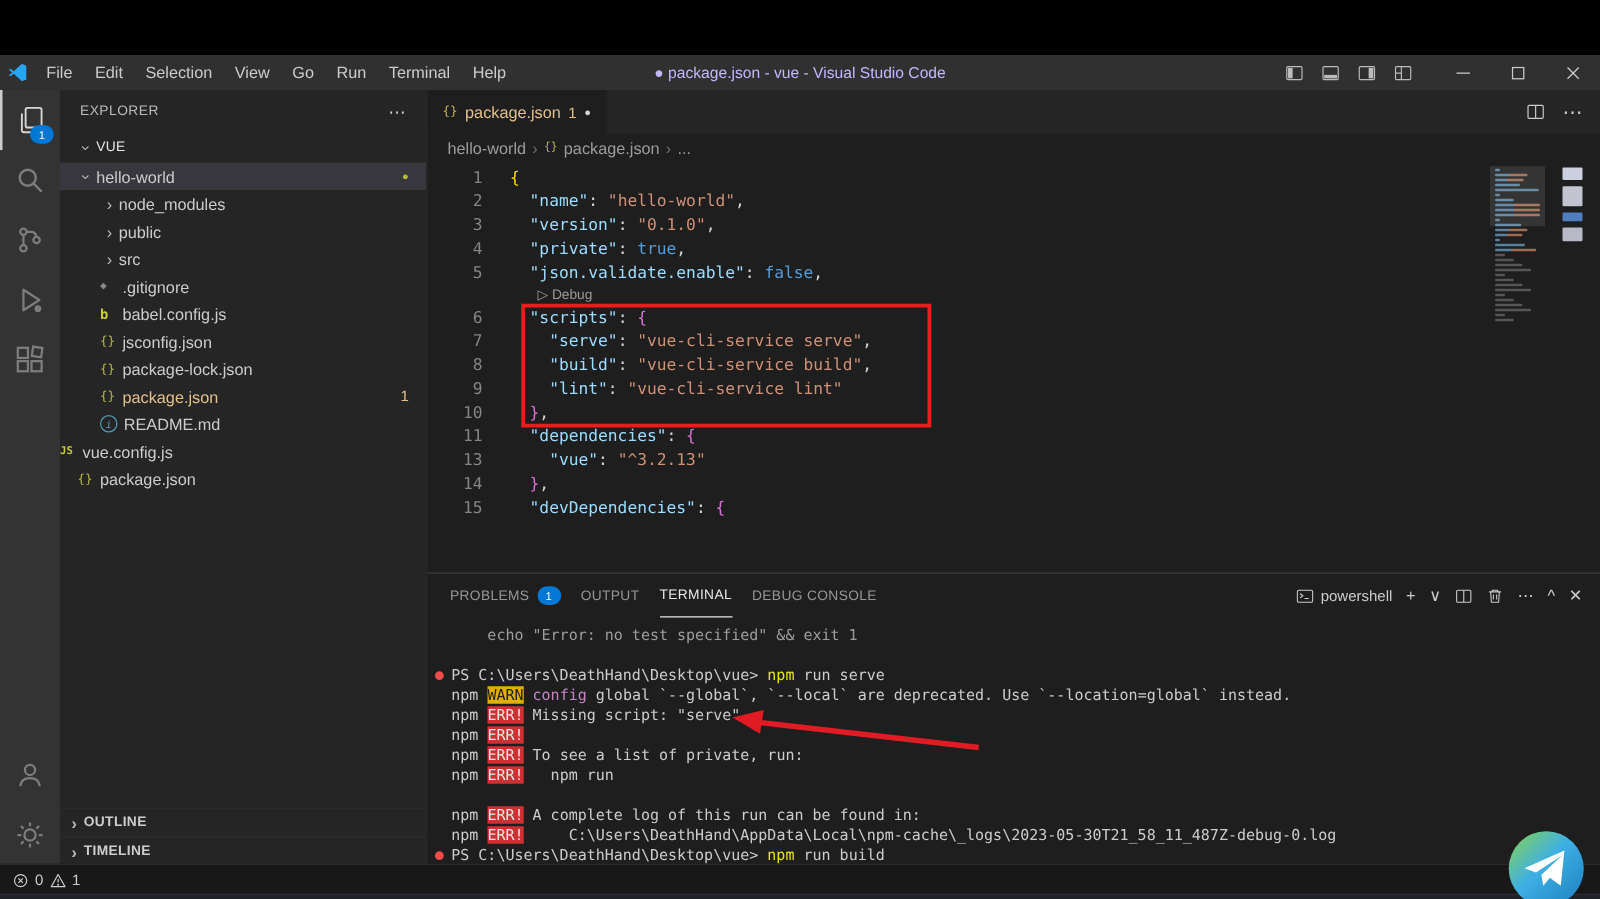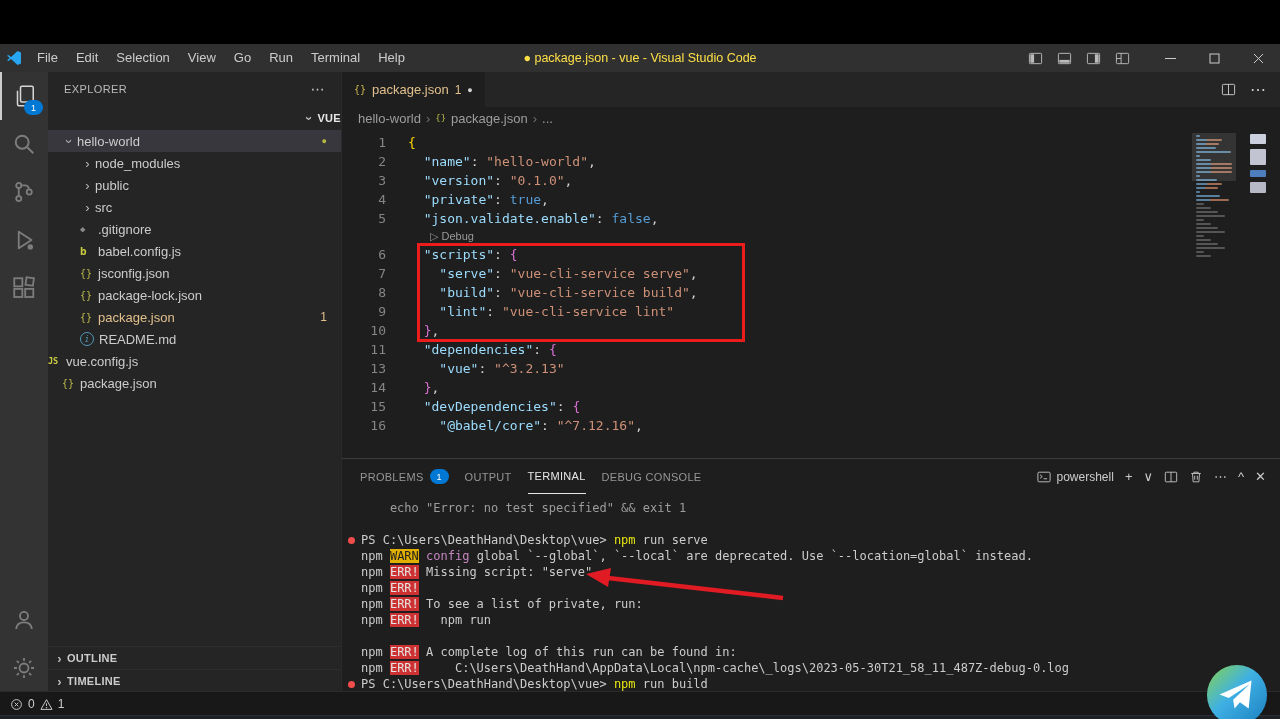--- a/index.html
+++ b/index.html
@@ -2,38 +2,38 @@
 <html><head>
 <meta charset="utf-8">
 <style>
   html,body{margin:0;padding:0;background:#000;}
   .screen{position:relative;width:1280px;height:719px;background:#1e1e1e;overflow:hidden;
     font-family:"Liberation Sans",sans-serif;color:#cccccc;margin-top:44px;-webkit-font-smoothing:antialiased;}
   
   .titlebar{position:absolute;top:0;left:0;right:0;height:28px;background:#303031;display:flex;align-items:center;}
   .tb-logo{width:28px;display:flex;justify-content:center;}
   .menu-item{padding:0 9px;font-size:13px;color:#cccccc;line-height:28px;cursor:default;}
-  .tb-title{position:absolute;left:0;right:0;text-align:center;font-size:12.5px;color:#fde047;pointer-events:none;}
+  .tb-title{position:absolute;left:0;right:0;text-align:center;font-size:12.5px;color:#c4b5fd;pointer-events:none;}
   .tb-right{position:absolute;right:0;top:0;height:28px;display:flex;align-items:center;}
   .tb-layout{display:flex;gap:14px;margin-right:18px;}
   .tb-layout span{display:flex;}
   .winbtn{width:44px;height:28px;display:flex;align-items:center;justify-content:center;color:#cccccc;font-size:12px;}
   
   .workbench{position:absolute;top:28px;left:0;right:0;bottom:71px;display:flex;}
   .activitybar{width:48px;background:#333333;display:flex;flex-direction:column;flex:none;}
   .ab-item{position:relative;height:48px;display:flex;align-items:center;justify-content:center;}
   .ab-item.active{border-left:2px solid #cccccc;}
   .ab-badge{position:absolute;right:5px;bottom:5px;min-width:15px;height:15px;border-radius:8px;background:#0078d4;
     color:#fff;font-size:9px;display:flex;align-items:center;justify-content:center;padding:0 2px;}
   .ab-bottom{margin-top:auto;}
   
   .sidebar{width:293px;background:#252526;flex:none;position:relative;font-size:13px;}
   .sb-header{height:34px;display:flex;align-items:center;padding:0 16px;font-size:11px;letter-spacing:.4px;color:#bbbbbb;}
   .sb-header .more{margin-left:auto;color:#cccccc;font-size:14px;}
-  .vue-row{height:24px;display:flex;align-items:center;padding-left:14px;font-size:11px;font-weight:bold;color:#e7e7e7;letter-spacing:.3px;justify-content:flex-end;}
+  .vue-row{height:24px;display:flex;align-items:center;padding-left:14px;font-size:11px;font-weight:normal;color:#e7e7e7;letter-spacing:.3px;}
   .chev{display:inline-block;width:15px;text-align:center;color:#bbbbbb;font-size:13px;flex:none;}
   .chev.open{transform:rotate(90deg);}
   .file-row{display:flex;align-items:center;height:22px;color:#cccccc;cursor:default;}
   .file-row.selected{background:#37373d;}
   .fname{white-space:nowrap;}
   .fname.mod{color:#e2c08d;}
   .ficon{width:18px;flex:none;font-family:"DejaVu Sans Mono",monospace;font-size:10px;color:#b8b84a;}
   .fi-js{font-size:8.5px;font-weight:bold;color:#cbcb41;}
   .fi-babel{font-weight:bold;font-size:11px;color:#cbcb41;}
   .fi-gitignore{color:#8a8a8a;font-size:9px;}
@@ -389,24 +389,20 @@
               <span class="gutter">13</span>
               <span class="ltext"><span class="sg-p">    </span><span class="sg-k">"vue"</span><span class="sg-p">: </span><span class="sg-s">"^3.2.13"</span></span>
             </div>
             <div class="code-line">
               <span class="gutter">14</span>
               <span class="ltext"><span class="sg-p">  </span><span class="sg-b2">}</span><span class="sg-p">,</span></span>
             </div>
             <div class="code-line">
               <span class="gutter">15</span>
               <span class="ltext"><span class="sg-p">  </span><span class="sg-k">"devDependencies"</span><span class="sg-p">: </span><span class="sg-b2">{</span></span>
-            </div>
-            <div class="code-line">
-              <span class="gutter">16</span>
-              <span class="ltext"><span class="sg-p">    </span><span class="sg-k">"@babel/core"</span><span class="sg-p">: </span><span class="sg-s">"^7.12.16"</span><span class="sg-p">,</span></span>
             </div>
           </div>
       </div>
       <div class="minimap">
         <div class="mm-slider"></div>
         <div class="mm-lines">
             <div class="mm-line" style="width: 4px; background: rgb(88, 128, 156);"></div>
             <div class="mm-line" style="width: 26.4px; background: linear-gradient(to right, rgb(88, 128, 156) 42%, rgb(156, 107, 81) 42%);"></div>
             <div class="mm-line" style="width: 23.1px; background: linear-gradient(to right, rgb(88, 128, 156) 42%, rgb(156, 107, 81) 42%);"></div>
             <div class="mm-line" style="width: 19.8px; background: rgb(88, 128, 156);"></div>

